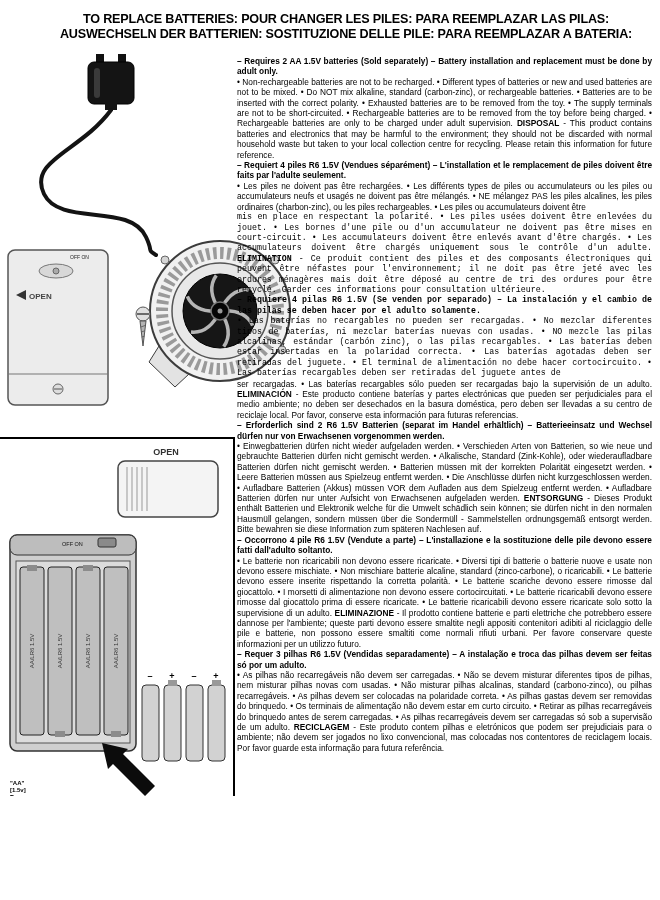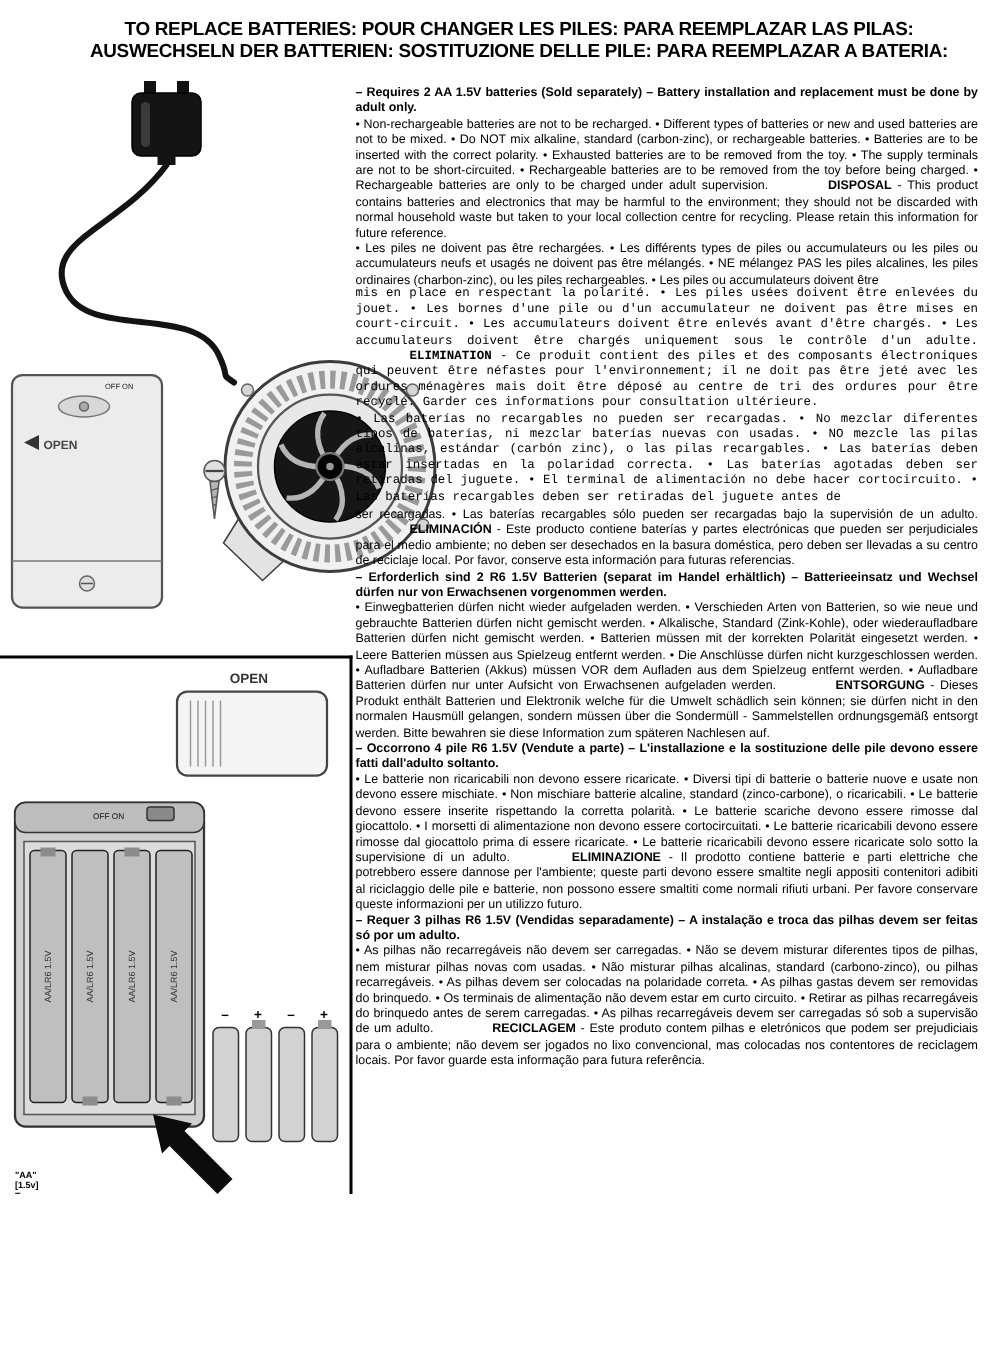--- a/index.html
+++ b/index.html
@@ -10,21 +10,21 @@
   .title-block{
     position:absolute;top:12px;left:0;right:0;text-align:center;
     font-weight:bold;font-size:12.6px;line-height:15px;letter-spacing:-0.2px;
   }
   .content{
     position:absolute;top:56px;left:237px;width:415px;z-index:2;
     font-size:8.3px;line-height:10.4px;text-align:justify;
   }
   .content p{margin:0;}
   .sec-header{font-weight:bold;}
-  .b{font-weight:bold;margin-left:36px;}
+  .b{font-weight:bold;}
   .indent{margin-left:62px;font-family:Liberation Mono, monospace;}
   .top-diagram{position:absolute;left:0;top:52px;width:237px;height:380px;z-index:1;}
   .blower{position:absolute;left:145px;top:238px;width:150px;height:150px;z-index:0;}
   .bottom-box{
     position:absolute;left:0;top:437px;width:233px;height:405px;
     border-top:2px solid #000;border-right:2px solid #000;
   }
   .bin{position:absolute;left:214px;top:844px;width:44px;height:52px;}
   .footer{position:absolute;left:8px;top:856px;font-size:7px;font-weight:bold;line-height:9px;}
   .footer div{margin-bottom:4px;}
@@ -155,24 +155,26 @@
       </g>
     </svg>
   </div>
 
   <div class="content">
     <div>
         <p class="sec-header">– Requires 2 AA 1.5V batteries (Sold separately) – Battery installation and replacement must be done by adult only.</p>
         <p class="sec-body"><span>• Non-rechargeable batteries are not to be recharged. • Different types of batteries or new and used batteries are not to be mixed. • Do NOT mix alkaline, standard (carbon-zinc), or rechargeable batteries. • Batteries are to be inserted with the correct polarity. • Exhausted batteries are to be removed from the toy. • The supply terminals are not to be short-circuited. • Rechargeable batteries are to be removed from the toy before being charged. • Rechargeable batteries are only to be charged under adult supervision. </span><span class="b">DISPOSAL</span><span> - This product contains batteries and electronics that may be harmful to the environment; they should not be discarded with normal household waste but taken to your local collection centre for recycling. Please retain this information for future reference.</span></p>
       </div>
     <div>
+        <p class="sec-header">– Requiert 4 piles R6 1.5V (Vendues séparément) – L'installation et le remplacement de piles doivent être faits par l'adulte seulement.</p>
         <p class="sec-body"><span>• Les piles ne doivent pas être rechargées. • Les différents types de piles ou accumulateurs ou les piles ou accumulateurs neufs et usagés ne doivent pas être mélangés. • NE mélangez PAS les piles alcalines, les piles ordinaires (charbon-zinc), ou les piles rechargeables. • Les piles ou accumulateurs doivent être</span></p>
         <p class="sec-body indent"><span>mis en place en respectant la polarité. • Les piles usées doivent être enlevées du jouet. • Les bornes d'une pile ou d'un accumulateur ne doivent pas être mises en court-circuit. • Les accumulateurs doivent être enlevés avant d'être chargés. • Les accumulateurs doivent être chargés uniquement sous le contrôle d'un adulte. </span><span class="b">ELIMINATION</span><span> - Ce produit contient des piles et des composants électroniques qui peuvent être néfastes pour l'environnement; il ne doit pas être jeté avec les ordures ménagères mais doit être déposé au centre de tri des ordures pour être recyclé. Garder ces informations pour consultation ultérieure.</span></p>
       </div>
     <div>
+        <p class="sec-header indent">– Requiere 4 pilas R6 1.5V (Se venden por separado) – La instalación y el cambio de las pilas se deben hacer por el adulto solamente.</p>
         <p class="sec-body indent"><span>• Las baterías no recargables no pueden ser recargadas. • No mezclar diferentes tipos de baterías, ni mezclar baterías nuevas con usadas. • NO mezcle las pilas alcalinas, estándar (carbón zinc), o las pilas recargables. • Las baterías deben estar insertadas en la polaridad correcta. • Las baterías agotadas deben ser retiradas del juguete. • El terminal de alimentación no debe hacer cortocircuito. • Las baterías recargables deben ser retiradas del juguete antes de</span></p>
         <p class="sec-body"><span>ser recargadas. • Las baterías recargables sólo pueden ser recargadas bajo la supervisión de un adulto. </span><span class="b">ELIMINACIÓN</span><span> - Este producto contiene baterías y partes electrónicas que pueden ser perjudiciales para el medio ambiente; no deben ser desechados en la basura doméstica, pero deben ser llevadas a su centro de reciclaje local. Por favor, conserve esta información para futuras referencias.</span></p>
       </div>
     <div>
         <p class="sec-header">– Erforderlich sind 2 R6 1.5V Batterien (separat im Handel erhältlich) – Batterieeinsatz und Wechsel dürfen nur von Erwachsenen vorgenommen werden.</p>
         <p class="sec-body"><span>• Einwegbatterien dürfen nicht wieder aufgeladen werden. • Verschieden Arten von Batterien, so wie neue und gebrauchte Batterien dürfen nicht gemischt werden. • Alkalische, Standard (Zink-Kohle), oder wiederaufladbare Batterien dürfen nicht gemischt werden. • Batterien müssen mit der korrekten Polarität eingesetzt werden. • Leere Batterien müssen aus Spielzeug entfernt werden. • Die Anschlüsse dürfen nicht kurzgeschlossen werden. • Aufladbare Batterien (Akkus) müssen VOR dem Aufladen aus dem Spielzeug entfernt werden. • Aufladbare Batterien dürfen nur unter Aufsicht von Erwachsenen aufgeladen werden. </span><span class="b">ENTSORGUNG</span><span> - Dieses Produkt enthält Batterien und Elektronik welche für die Umwelt schädlich sein können; sie dürfen nicht in den normalen Hausmüll gelangen, sondern müssen über die Sondermüll - Sammelstellen ordnungsgemäß entsorgt werden. Bitte bewahren sie diese Information zum späteren Nachlesen auf.</span></p>
       </div>
     <div>
         <p class="sec-header">– Occorrono 4 pile R6 1.5V (Vendute a parte) – L'installazione e la sostituzione delle pile devono essere fatti dall'adulto soltanto.</p>
         <p class="sec-body"><span>• Le batterie non ricaricabili non devono essere ricaricate. • Diversi tipi di batterie o batterie nuove e usate non devono essere mischiate. • Non mischiare batterie alcaline, standard (zinco-carbone), o ricaricabili. • Le batterie devono essere inserite rispettando la corretta polarità. • Le batterie scariche devono essere rimosse dal giocattolo. • I morsetti di alimentazione non devono essere cortocircuitati. • Le batterie ricaricabili devono essere rimosse dal giocattolo prima di essere ricaricate. • Le batterie ricaricabili devono essere ricaricate solo sotto la supervisione di un adulto. </span><span class="b">ELIMINAZIONE</span><span> - Il prodotto contiene batterie e parti elettriche che potrebbero essere dannose per l'ambiente; queste parti devono essere smaltite negli appositi contenitori adibiti al riciclaggio delle pile e batterie, non possono essere smaltiti come normali rifiuti urbani. Per favore conservare queste informazioni per un utilizzo futuro.</span></p>

